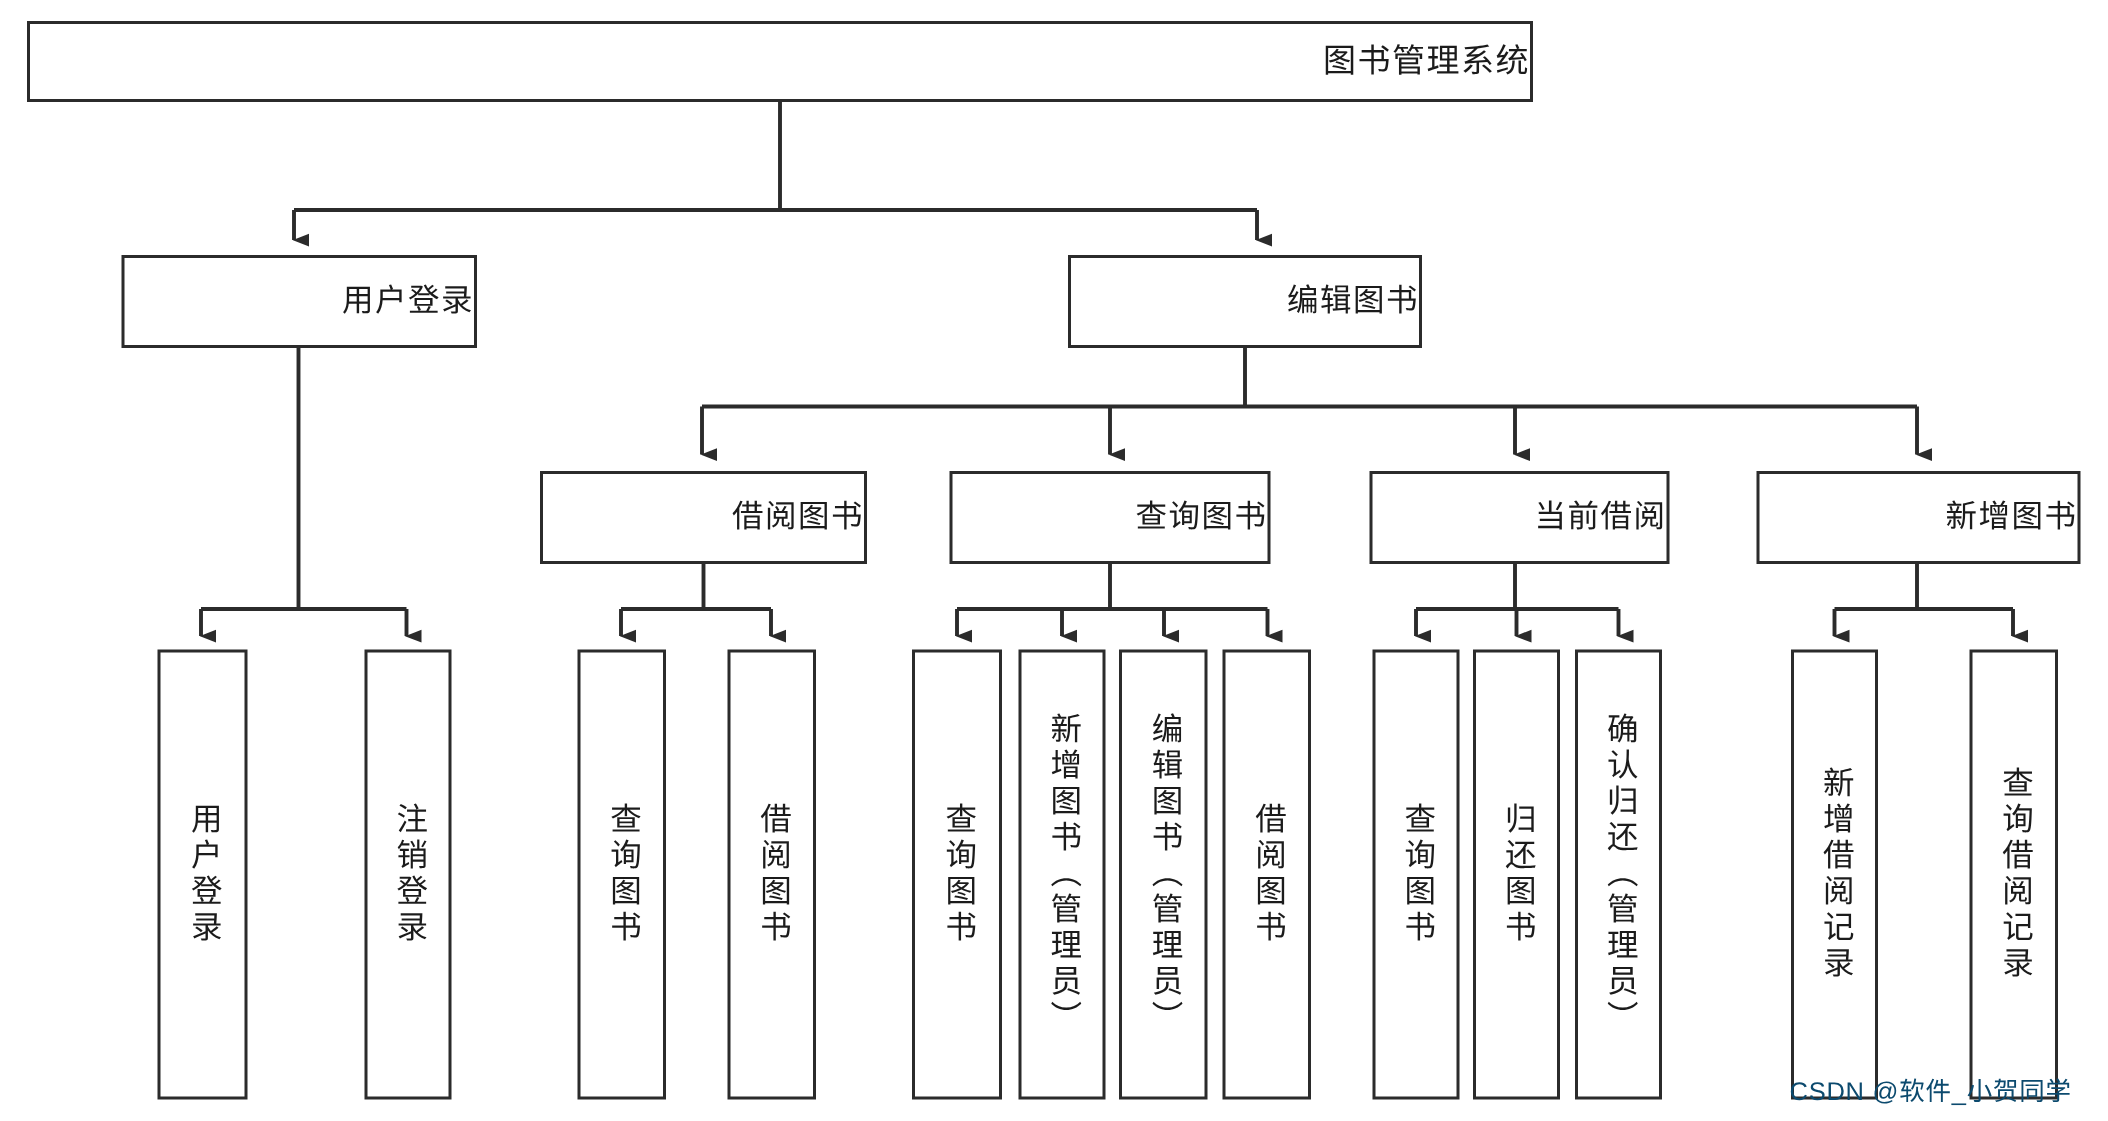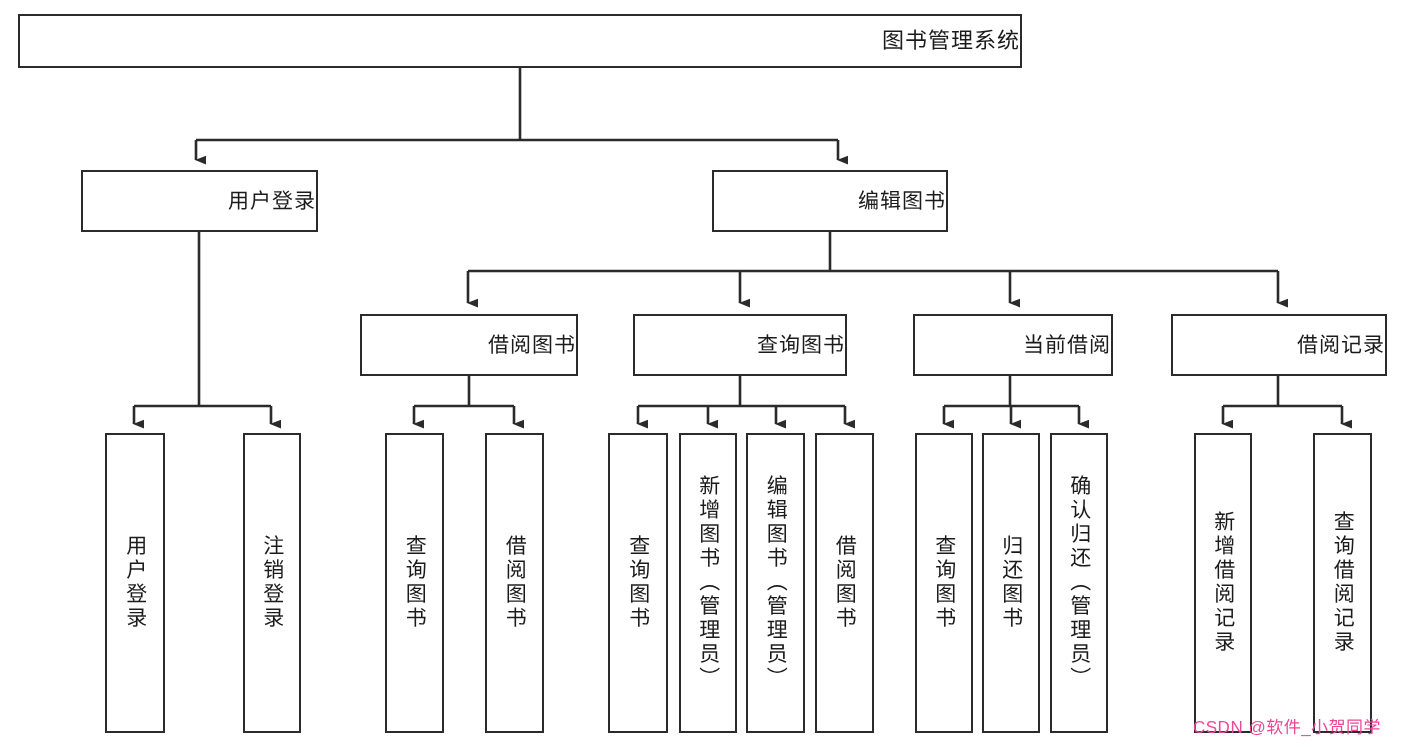--- a/index.html
+++ b/index.html
@@ -63,21 +63,21 @@
     text-orientation:upright;
     display:block;
   }
   
   #watermark{
     position:absolute;
     z-index:3;
     left:1193px;
     top:713px;
     font-size:17px;
-    color:#ec4899;
+    color:#0c4a6e;
     white-space:nowrap;
     letter-spacing:0.5px;
     font-family:"Liberation Sans","DejaVu Sans",sans-serif;
   }
 </style>
 </head>
 <body>
 
 <div id="canvas">
 
@@ -150,21 +150,21 @@
 
   <div class="node horiz" style="left:633px;top:314px;width:214px;height:62px;">
     <span>查询图书</span>
   </div>
 
   <div class="node horiz" style="left:902px;top:314px;width:200px;height:62px;margin-left:11px;">
     <span>当前借阅</span>
   </div>
 
   <div class="node horiz" style="left:1171px;top:314px;width:216px;height:62px;">
-    <span>借阅记录</span>
+    <span>新增图书</span>
   </div>
 
   <div class="node vert" style="left:105px;top:433px;width:60px;height:300px;">
     <span class="txt">用户登录</span>
   </div>
   <div class="node vert" style="left:243px;top:433px;width:58px;height:300px;">
     <span class="txt">注销登录</span>
   </div>
 
   <div class="node vert" style="left:385px;top:433px;width:59px;height:300px;">

